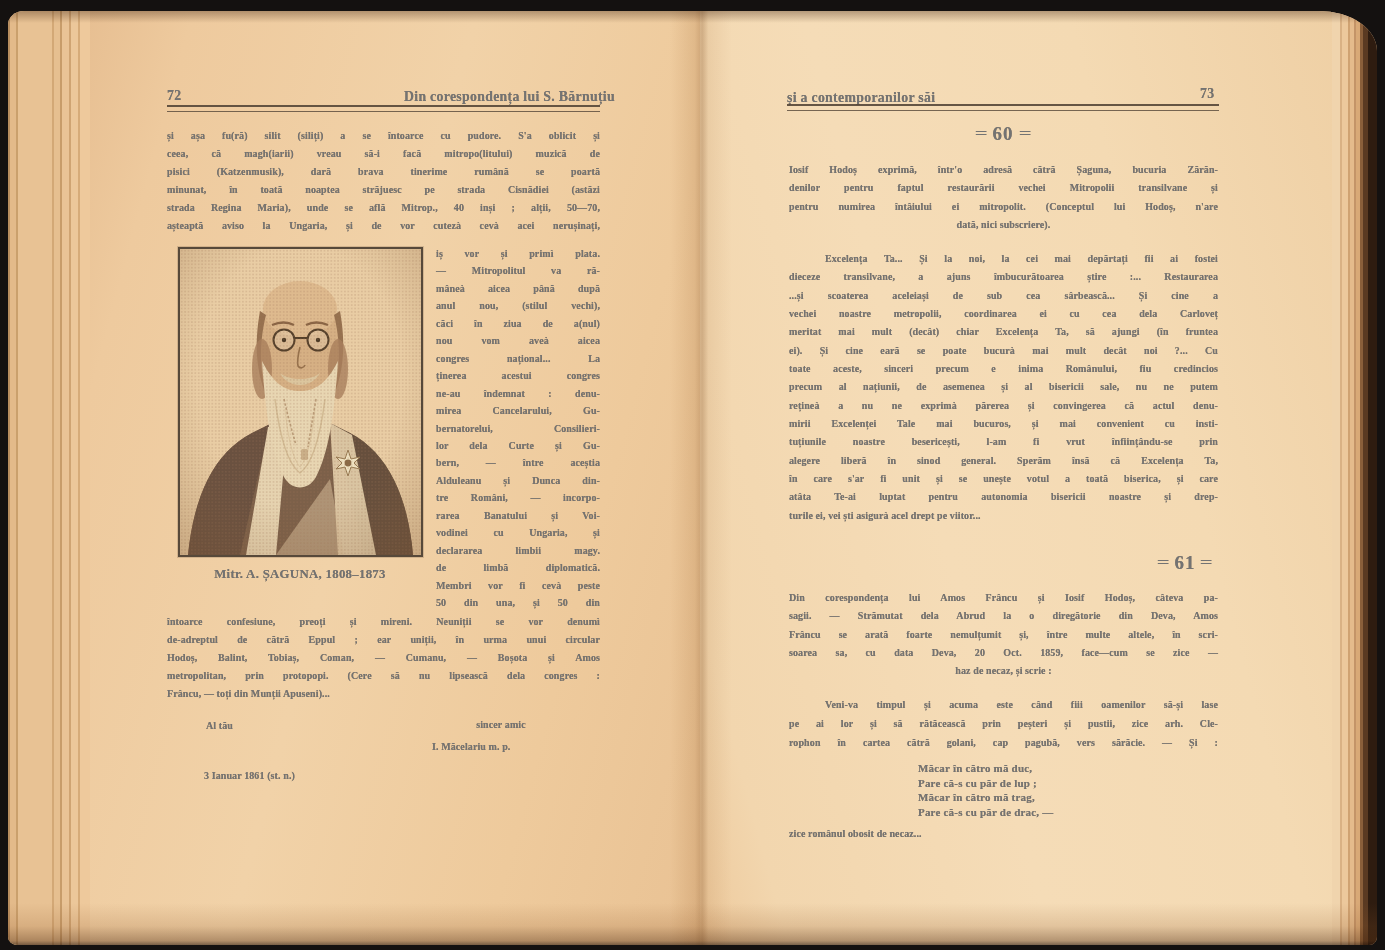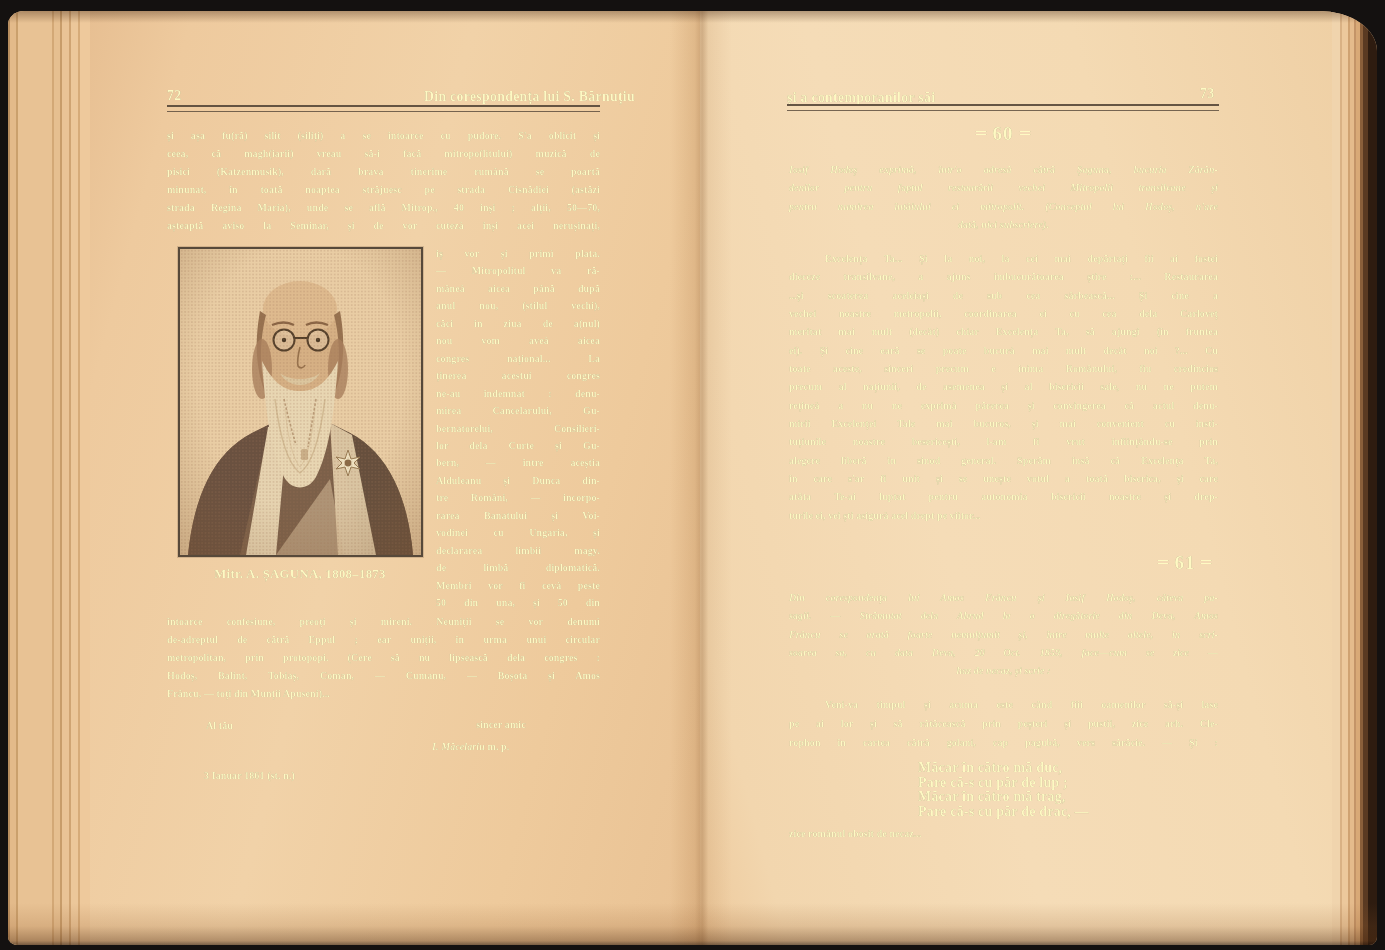--- a/index.html
+++ b/index.html
@@ -24,65 +24,65 @@
       background:linear-gradient(90deg,rgba(150,90,35,0) 0%,rgba(150,90,35,.16) 40%,
       rgba(125,72,26,.30) 52%,rgba(150,90,35,.10) 62%,rgba(150,90,35,0) 100%);}
   .top-shade{position:absolute;left:0;right:0;top:0;height:12px;
       background:linear-gradient(180deg,rgba(60,30,10,.35),rgba(60,30,10,0));}
   .bottom-shade{position:absolute;left:0;right:0;bottom:0;height:42px;
       background:linear-gradient(180deg,rgba(140,85,40,0),rgba(140,85,40,.18) 55%,
       rgba(90,50,20,.42) 90%,rgba(40,20,8,.6) 100%);}
   
   .content{position:absolute;inset:0;}
   .abs{position:absolute;}
-  .ink{color:#fef9c3;font-weight:700;text-shadow:0 0 .3px rgba(74,61,48,.55);}
+  .ink{color:#737373;font-weight:700;text-shadow:0 0 .3px rgba(74,61,48,.55);}
   .body-txt{font-size:10px;letter-spacing:.1px;}
   .just .line{text-align:justify;text-align-last:justify;}
   .just[data-last="left"] .line.final{text-align-last:left;}
   .just[data-last="center"] .line.final{text-align-last:center;}
   .ind .line:first-child{text-indent:36px;}
-  .it{font-style:italic;}
+  .it{}
   .hdr{font-size:13.8px;letter-spacing:.3px;}
   .rule{height:4px;border-top:2px solid rgba(86,71,56,.9);border-bottom:1px solid rgba(86,71,56,.8);}
   .sec-heading{text-align:center;letter-spacing:1px;}
   .sec-heading .eq{font-size:15px;vertical-align:2px;letter-spacing:0;display:inline-block;transform:scaleX(1.5);margin:0 7px;}
   .sec-heading .num{font-size:19px;}
   .portrait{background:#eccaa0;border:2px solid #57493a;box-shadow:0 0 0 1px rgba(120,95,70,.25);}
   .caption{text-align:center;font-size:12.8px;letter-spacing:.3px;}
-  .verse{font-size:14px;line-height:14.6px;letter-spacing:.2px;}
+  .verse{font-size:11px;line-height:14.6px;letter-spacing:.2px;}
   .sig-c{text-align:center;}
 </style>
 </head>
 <body>
 
 <div class="stage">
 
   <div class="spread">
     <div class="edges-left"></div>
     <div class="page-left"></div>
     <div class="page-right"></div>
     <div class="edges-right"></div>
     <div class="gutter"></div>
     <div class="top-shade"></div>
     <div class="bottom-shade"></div>
   </div>
 
   <div class="content">
 
     <div class="abs ink hdr" style="left:167px;top:88px;">72</div>
-    <div class="abs ink hdr" style="left:424px;top:89px;">Din corespondența lui S. Bărnuțiu</div>
+    <div class="abs ink hdr" style="left:404px;top:89px;">Din corespondența lui S. Bărnuțiu</div>
     <div class="abs rule" style="left:167px;top:105px;width:433px;"></div>
 
     <div class="abs ink body-txt just" data-last="justify" style="left:167px;top:127px;width:433px;line-height:17.9px;">
         <div class="line">și așa fu(ră) silit (siliți) a se întoarce cu pudore. S'a oblicit și</div>
         <div class="line">ceea, că magh(iarii) vreau să-i facă mitropo(litului) muzică de</div>
         <div class="line">pisici (Katzenmusik), dară brava tinerime rumână se poartă</div>
         <div class="line">minunat, în toată noaptea străjuesc pe strada Cisnădiei (astăzi</div>
         <div class="line">strada Regina Maria), unde se află Mitrop., 40 inși ; alții, 50—70,</div>
-        <div class="line final">așteaptă aviso la Seminar, și de vor cutezà inși acei nerușinați,</div>
+        <div class="line final">așteaptă aviso la Ungaria, și de vor cutezà cevà acei nerușinați,</div>
       </div>
 
     <div class="abs portrait" style="left:178px;top:247px;width:241px;height:306px;">
       <svg viewBox="0 0 241 306" width="241" height="306">
         <defs>
           <pattern id="ht" width="3.4" height="3.4" patternUnits="userSpaceOnUse">
             <circle cx="1.7" cy="1.7" r="0.8" fill="#a3795a" opacity="0.30"></circle>
           </pattern>
           <radialGradient id="vg" cx="50%" cy="42%" r="78%">
             <stop offset="55%" stop-color="#8c643c" stop-opacity="0"></stop>
@@ -152,22 +152,22 @@
         <div class="line">vodinei cu Ungaria, și</div>
         <div class="line">declararea limbii magy.</div>
         <div class="line">de limbă diplomatică.</div>
         <div class="line">Membri vor fi cevà peste</div>
         <div class="line final">50 din una, și 50 din</div>
       </div>
 
     <div class="abs ink body-txt just" data-last="left" style="left:167px;top:613px;width:433px;line-height:18.1px;">
         <div class="line">întoarce confesiune, preoți și mireni. Neuniții se vor denumì</div>
         <div class="line">de-adreptul de cătră Eppul ; ear uniții, în urma unui circular</div>
+        <div class="line">Hodoș, Balint, Tobiaș, Coman, — Cumanu, — Boșota și Amos</div>
         <div class="line">metropolitan, prin protopopi. (Cere să nu lipsească dela congres :</div>
-        <div class="line">Hodoș, Balint, Tobiaș, Coman, — Cumanu, — Boșota și Amos</div>
         <div class="line final">Frâncu, — toți din Munții Apuseni)...</div>
       </div>
 
     <div class="abs ink body-txt" style="left:206px;top:720px;">Al tău</div>
     <div class="abs ink body-txt sig-c" style="left:437px;top:719px;width:128px;">sincer amic</div>
     <div class="abs ink body-txt" style="left:432px;top:741px;">
       <span class="it">I. Măcelariu</span>
       <span>m. p.</span>
     </div>
     <div class="abs ink body-txt" style="left:204px;top:770px;">3 Ianuar 1861 (st. n.)</div>

